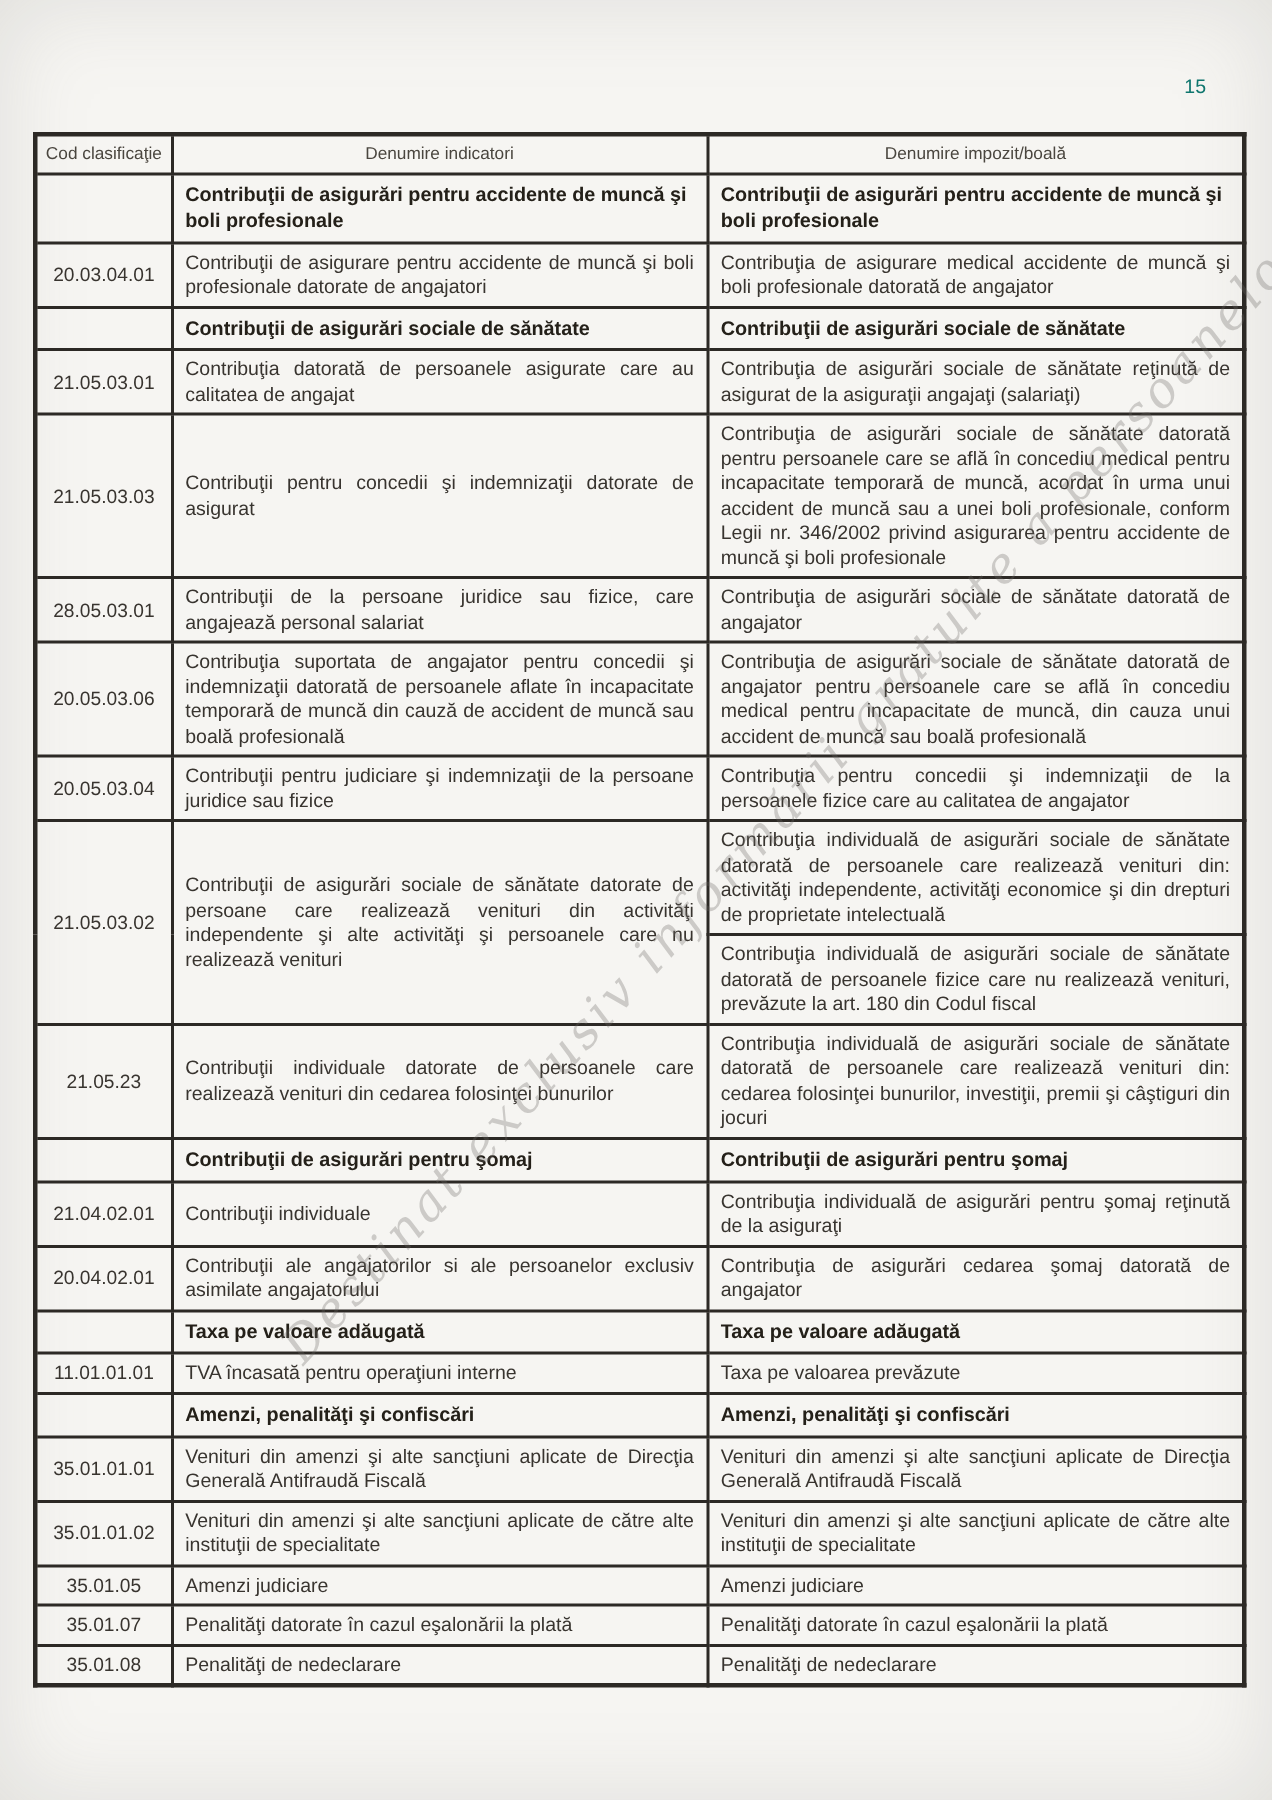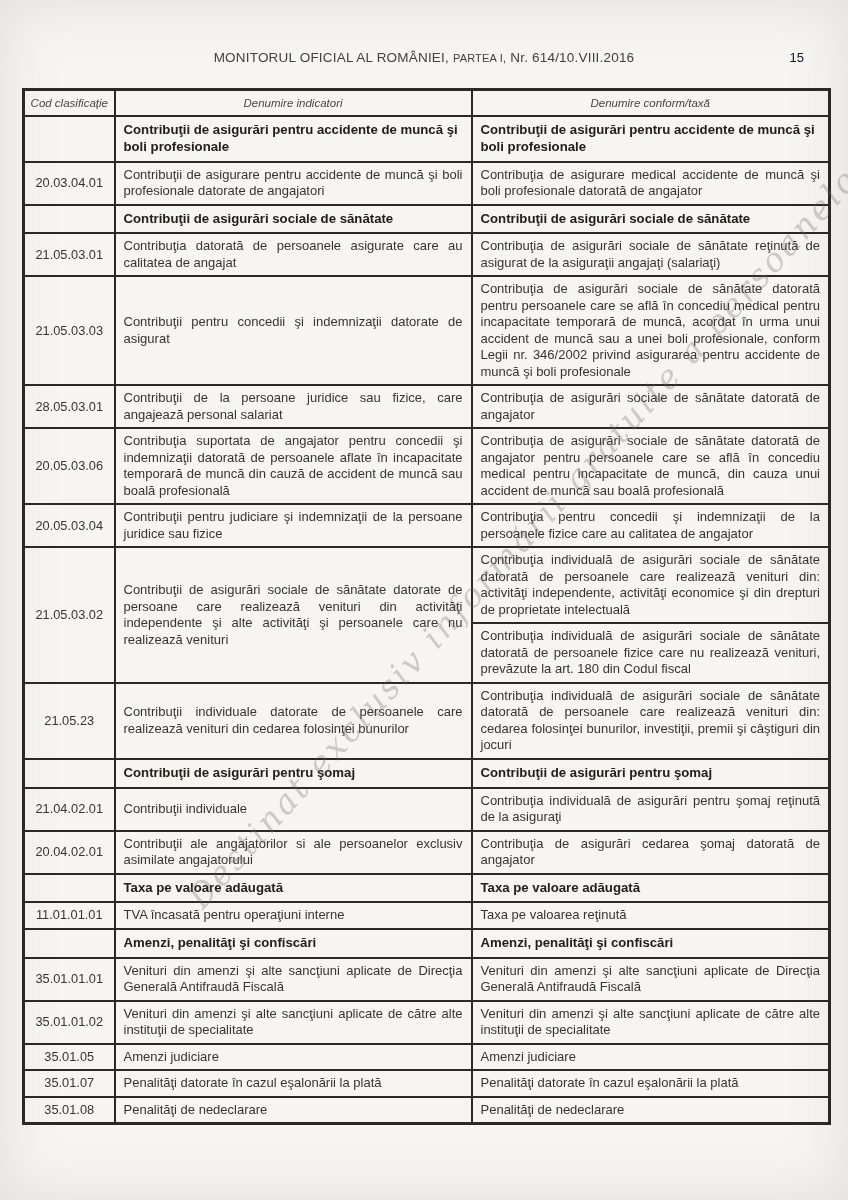--- a/index.html
+++ b/index.html
@@ -35,21 +35,21 @@
     white-space: nowrap;
   }
   .journal-title .partea {
     font-size: 11px;
   }
   .page-number {
     position: absolute;
     right: 44px;
     top: 0;
     font-size: 13px;
-    color: #0f172a;
+    color: #0f766e;
   }
   table.gazette {
     position: absolute;
     top: 88px;
     left: 22px;
     width: 806px;
     border-collapse: collapse;
     table-layout: fixed;
     border: 3px solid #2c2925;
     background: transparent;
@@ -59,21 +59,20 @@
   col.c-tax  { width: 358px; }
   th, td {
     border: 2px solid #2c2925;
   }
   th {
     font-weight: normal;
     font-size: 11.5px;
     color: #4a463f;
     text-align: center;
     padding: 6px 4px;
-    font-style: italic;
   }
   td {
     font-size: 13px;
     line-height: 1.27;
     padding: 4px 8px;
     vertical-align: middle;
   }
   td.code-cell {
     text-align: center;
     white-space: nowrap;
@@ -107,39 +106,34 @@
     pointer-events: none;
     white-space: nowrap;
   }
 </style>
 </head>
 <body>
 
 <div class="page">
 
   <div class="page-header">
-    <div class="journal-title">
-      <span>MONITORUL OFICIAL AL ROMÂNIEI,</span>
-      <span class="partea">PARTEA I,</span>
-      <span>Nr. 614/10.VIII.2016</span>
-    </div>
     <div class="page-number">15</div>
   </div>
 
   <table class="gazette">
     <colgroup>
       <col class="c-code">
       <col class="c-ind">
       <col class="c-tax">
     </colgroup>
     <thead>
       <tr>
         <th>Cod clasificaţie</th>
         <th>Denumire indicatori</th>
-        <th>Denumire conform/taxă</th>
+        <th>Denumire impozit/boală</th>
       </tr>
     </thead>
     <tbody id="table-body">
         <tr>
           <td class="code-cell"></td>
           <td class="section-cell">Contribuţii de asigurări pentru accidente de muncă şi boli profesionale</td>
           <td class="section-cell">Contribuţii de asigurări pentru accidente de muncă şi boli profesionale</td>
         </tr>
         <tr>
           <td class="code-cell">20.03.04.01</td>
@@ -205,21 +199,21 @@
           <td class="text-cell">Contribuţia de asigurări cedarea şomaj datorată de angajator</td>
         </tr>
         <tr>
           <td class="code-cell"></td>
           <td class="section-cell">Taxa pe valoare adăugată</td>
           <td class="section-cell">Taxa pe valoare adăugată</td>
         </tr>
         <tr>
           <td class="code-cell">11.01.01.01</td>
           <td class="text-cell">TVA încasată pentru operaţiuni interne</td>
-          <td class="text-cell">Taxa pe valoarea reţinută</td>
+          <td class="text-cell">Taxa pe valoarea prevăzute</td>
         </tr>
         <tr>
           <td class="code-cell"></td>
           <td class="section-cell">Amenzi, penalităţi şi confiscări</td>
           <td class="section-cell">Amenzi, penalităţi şi confiscări</td>
         </tr>
         <tr>
           <td class="code-cell">35.01.01.01</td>
           <td class="text-cell">Venituri din amenzi şi alte sancţiuni aplicate de Direcţia Generală Antifraudă Fiscală</td>
           <td class="text-cell">Venituri din amenzi şi alte sancţiuni aplicate de Direcţia Generală Antifraudă Fiscală</td>

